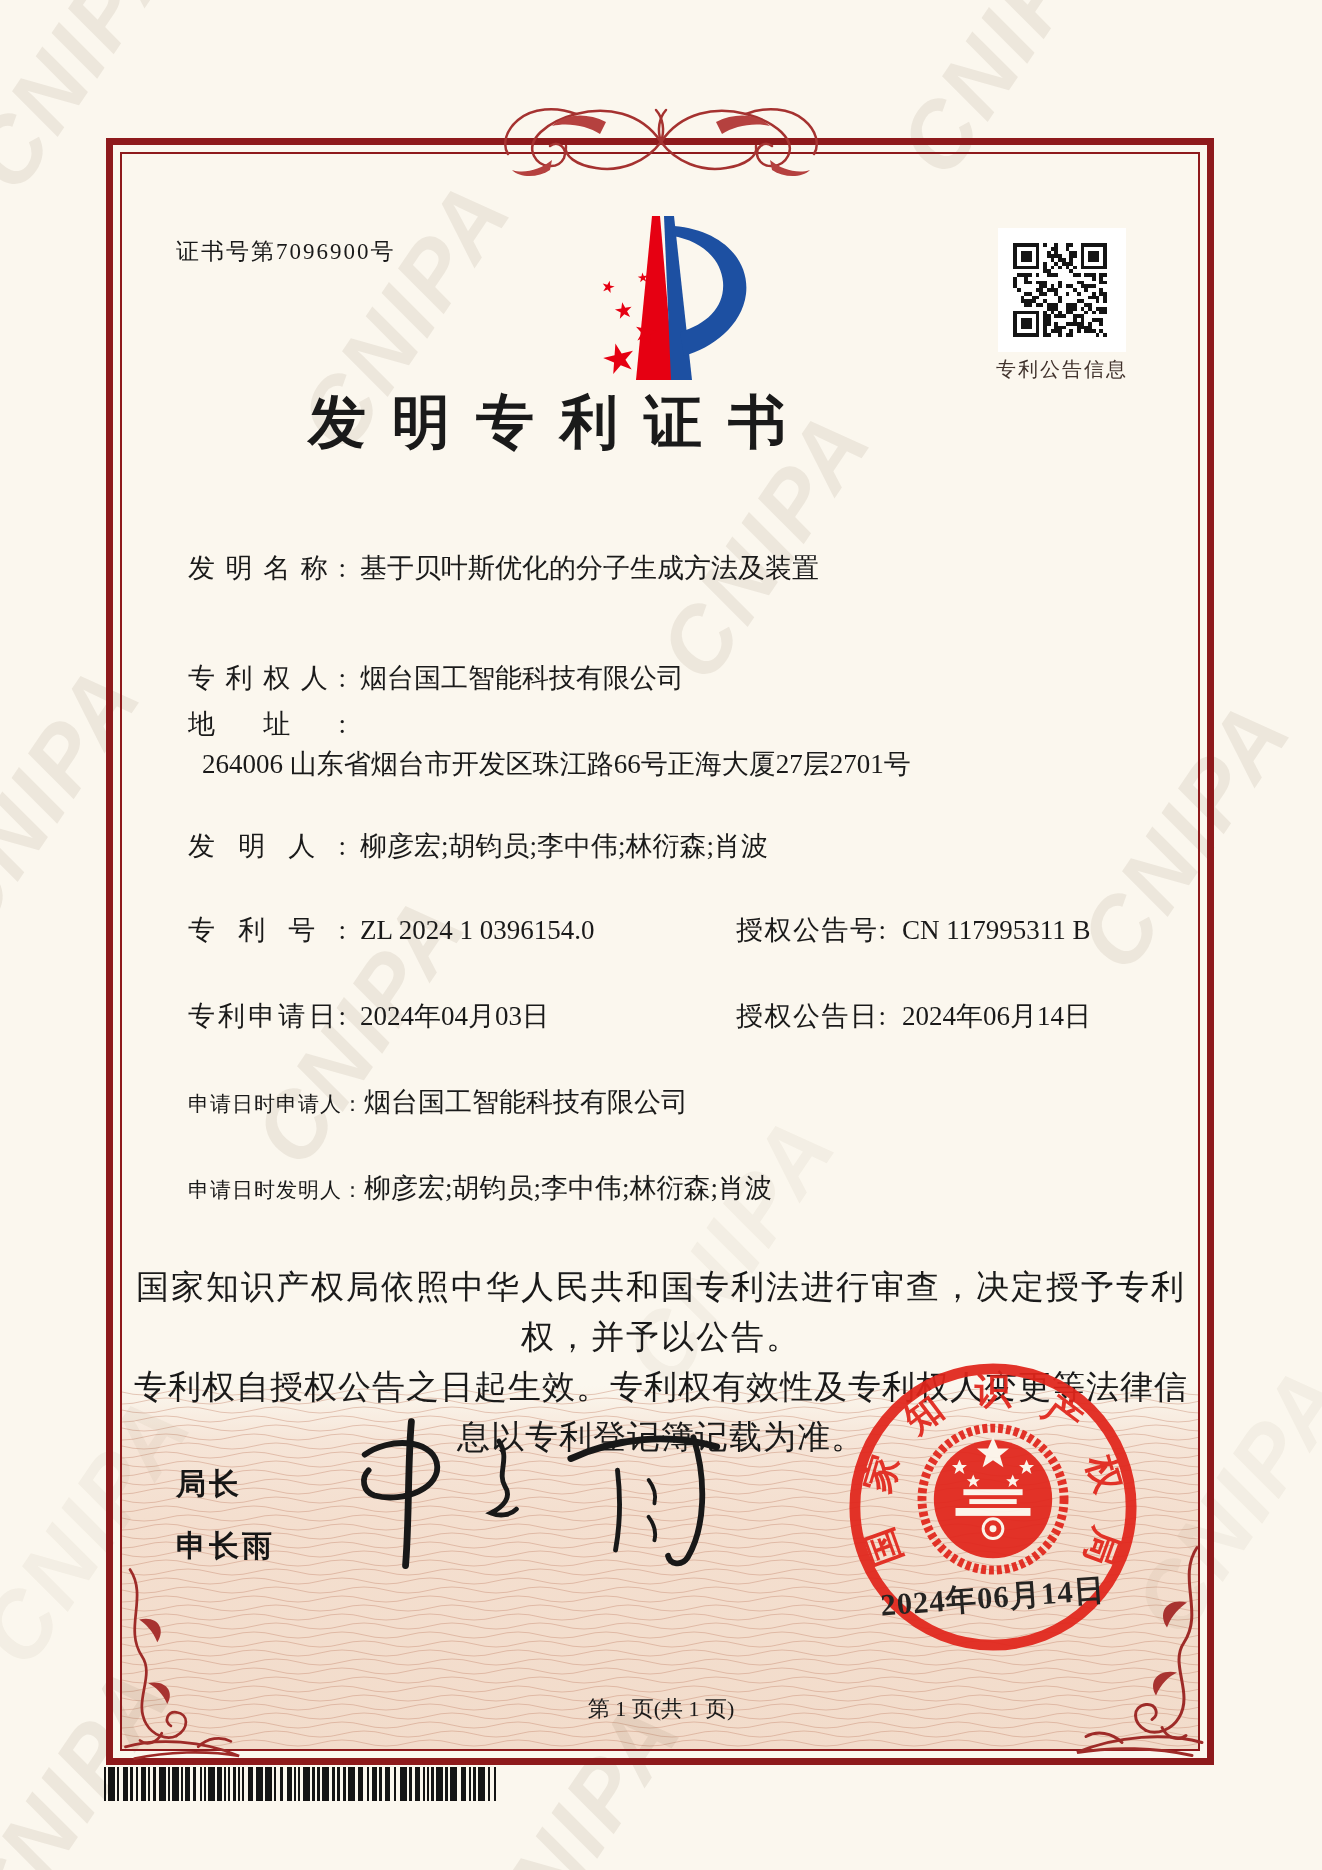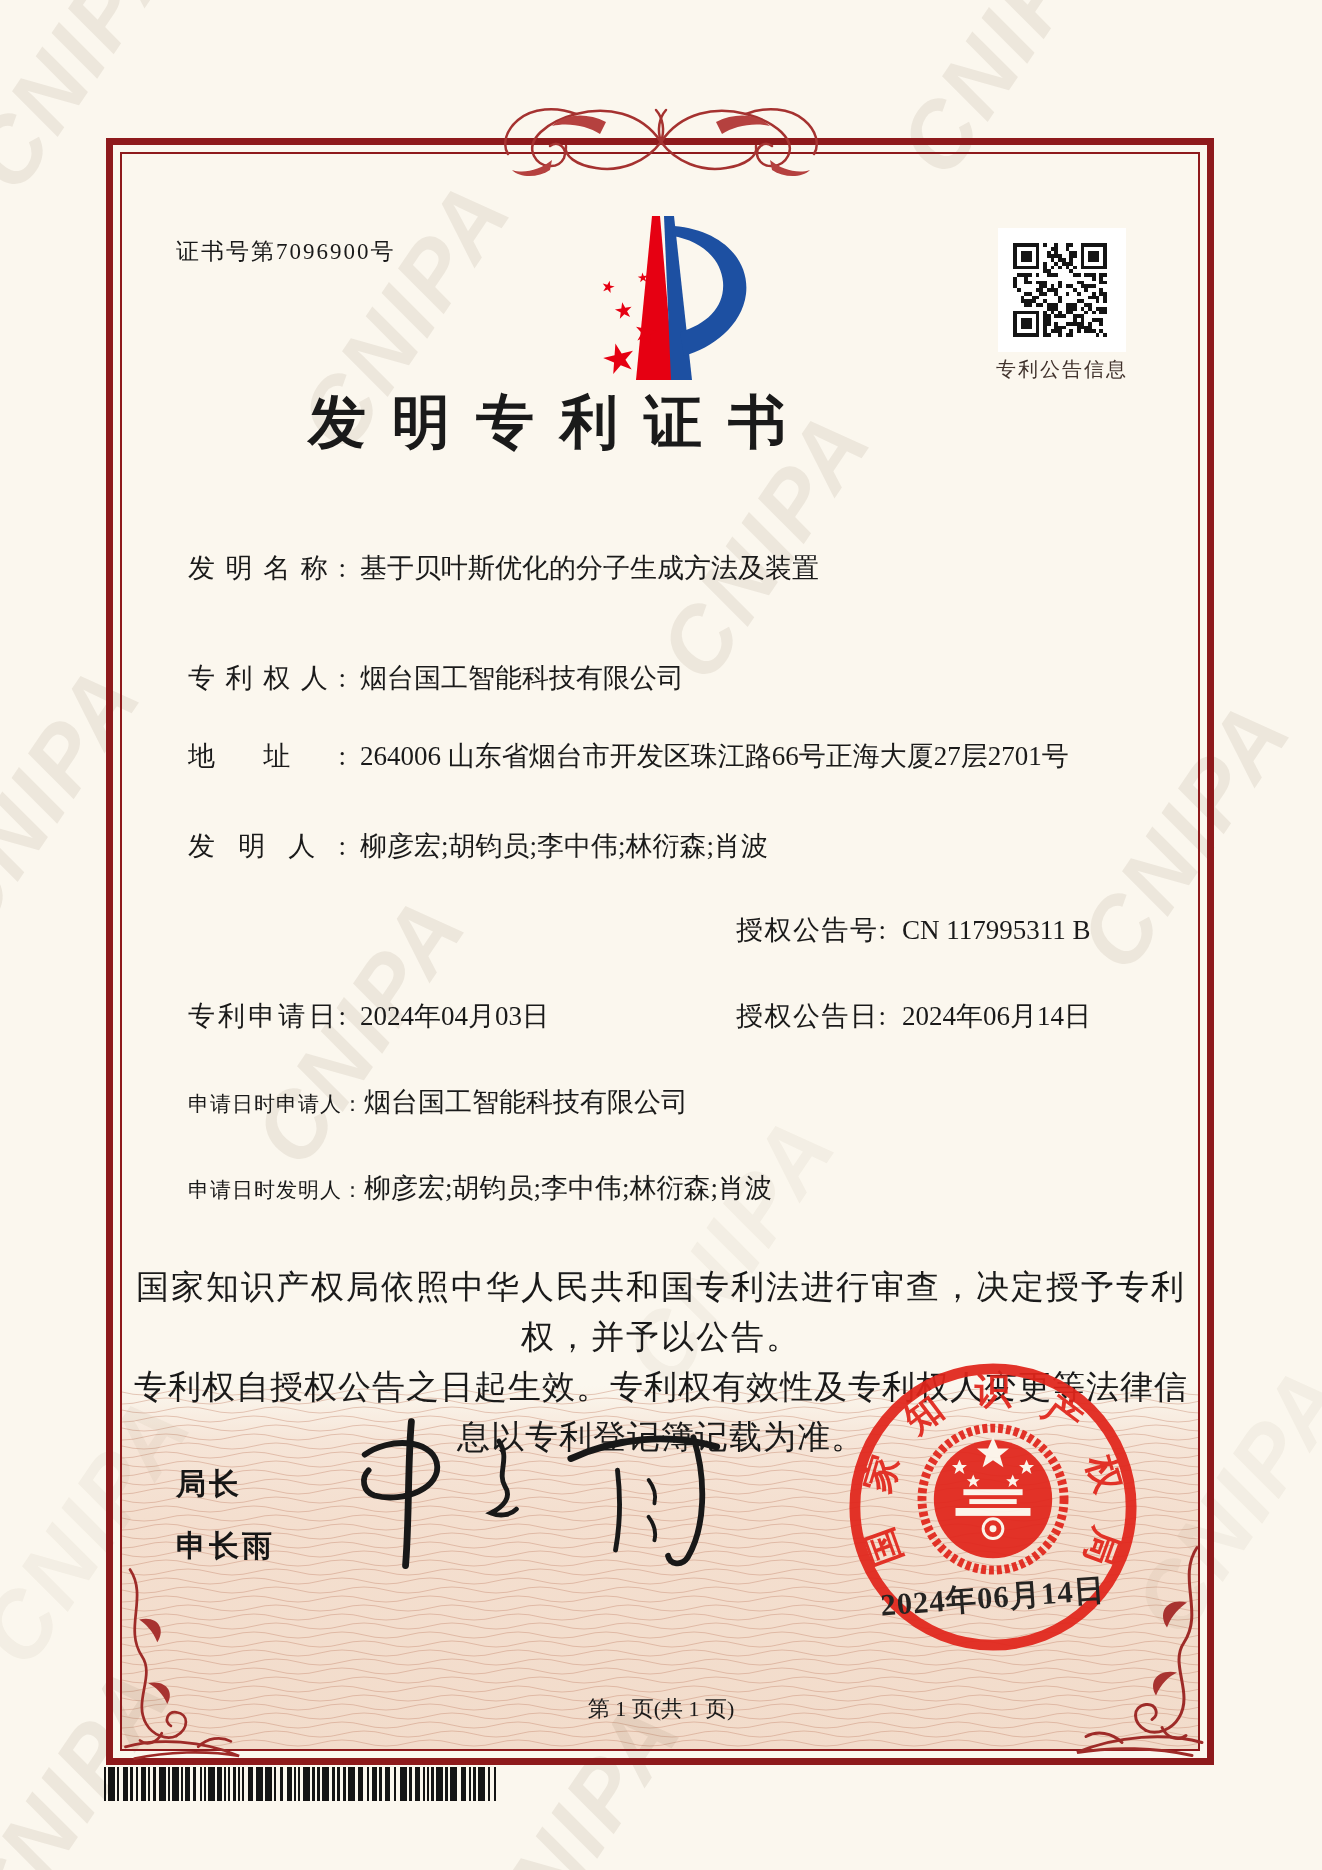--- a/index.html
+++ b/index.html
@@ -531,27 +531,31 @@
   <div class="title">发明专利证书</div>
 
   <div class="row" style="top:548px;">
     <span class="lbl">发明名称:</span>
     <span class="val">基于贝叶斯优化的分子生成方法及装置</span>
   </div>
   <div class="row" style="top:658px;">
     <span class="lbl">专利权人:</span>
     <span class="val">烟台国工智能科技有限公司</span>
   </div>
-  <div class="row" style="top:736px;">
+  <div class="row" style="top:704px;flex-direction:column;">
     <span class="lbl">地址:</span>
     <span class="val wrap">264006 山东省烟台市开发区珠江路66号正海大厦27层2701号</span>
   </div>
   <div class="row" style="top:826px;">
     <span class="lbl">发明人:</span>
     <span class="val">柳彦宏;胡钧员;李中伟;林衍森;肖波</span>
+  </div>
+  <div class="row" style="top:910px;">
+    <span class="lbl">专利号:</span>
+    <span class="val">ZL 2024 1 0396154.0</span>
   </div>
   <div class="row2" style="top:910px;">
     <span class="lbl">授权公告号:</span>
     <span class="val">CN 117995311 B</span>
   </div>
   <div class="row" style="top:996px;">
     <span class="lbl">专利申请日:</span>
     <span class="val">2024年04月03日</span>
   </div>
   <div class="row2" style="top:996px;">

